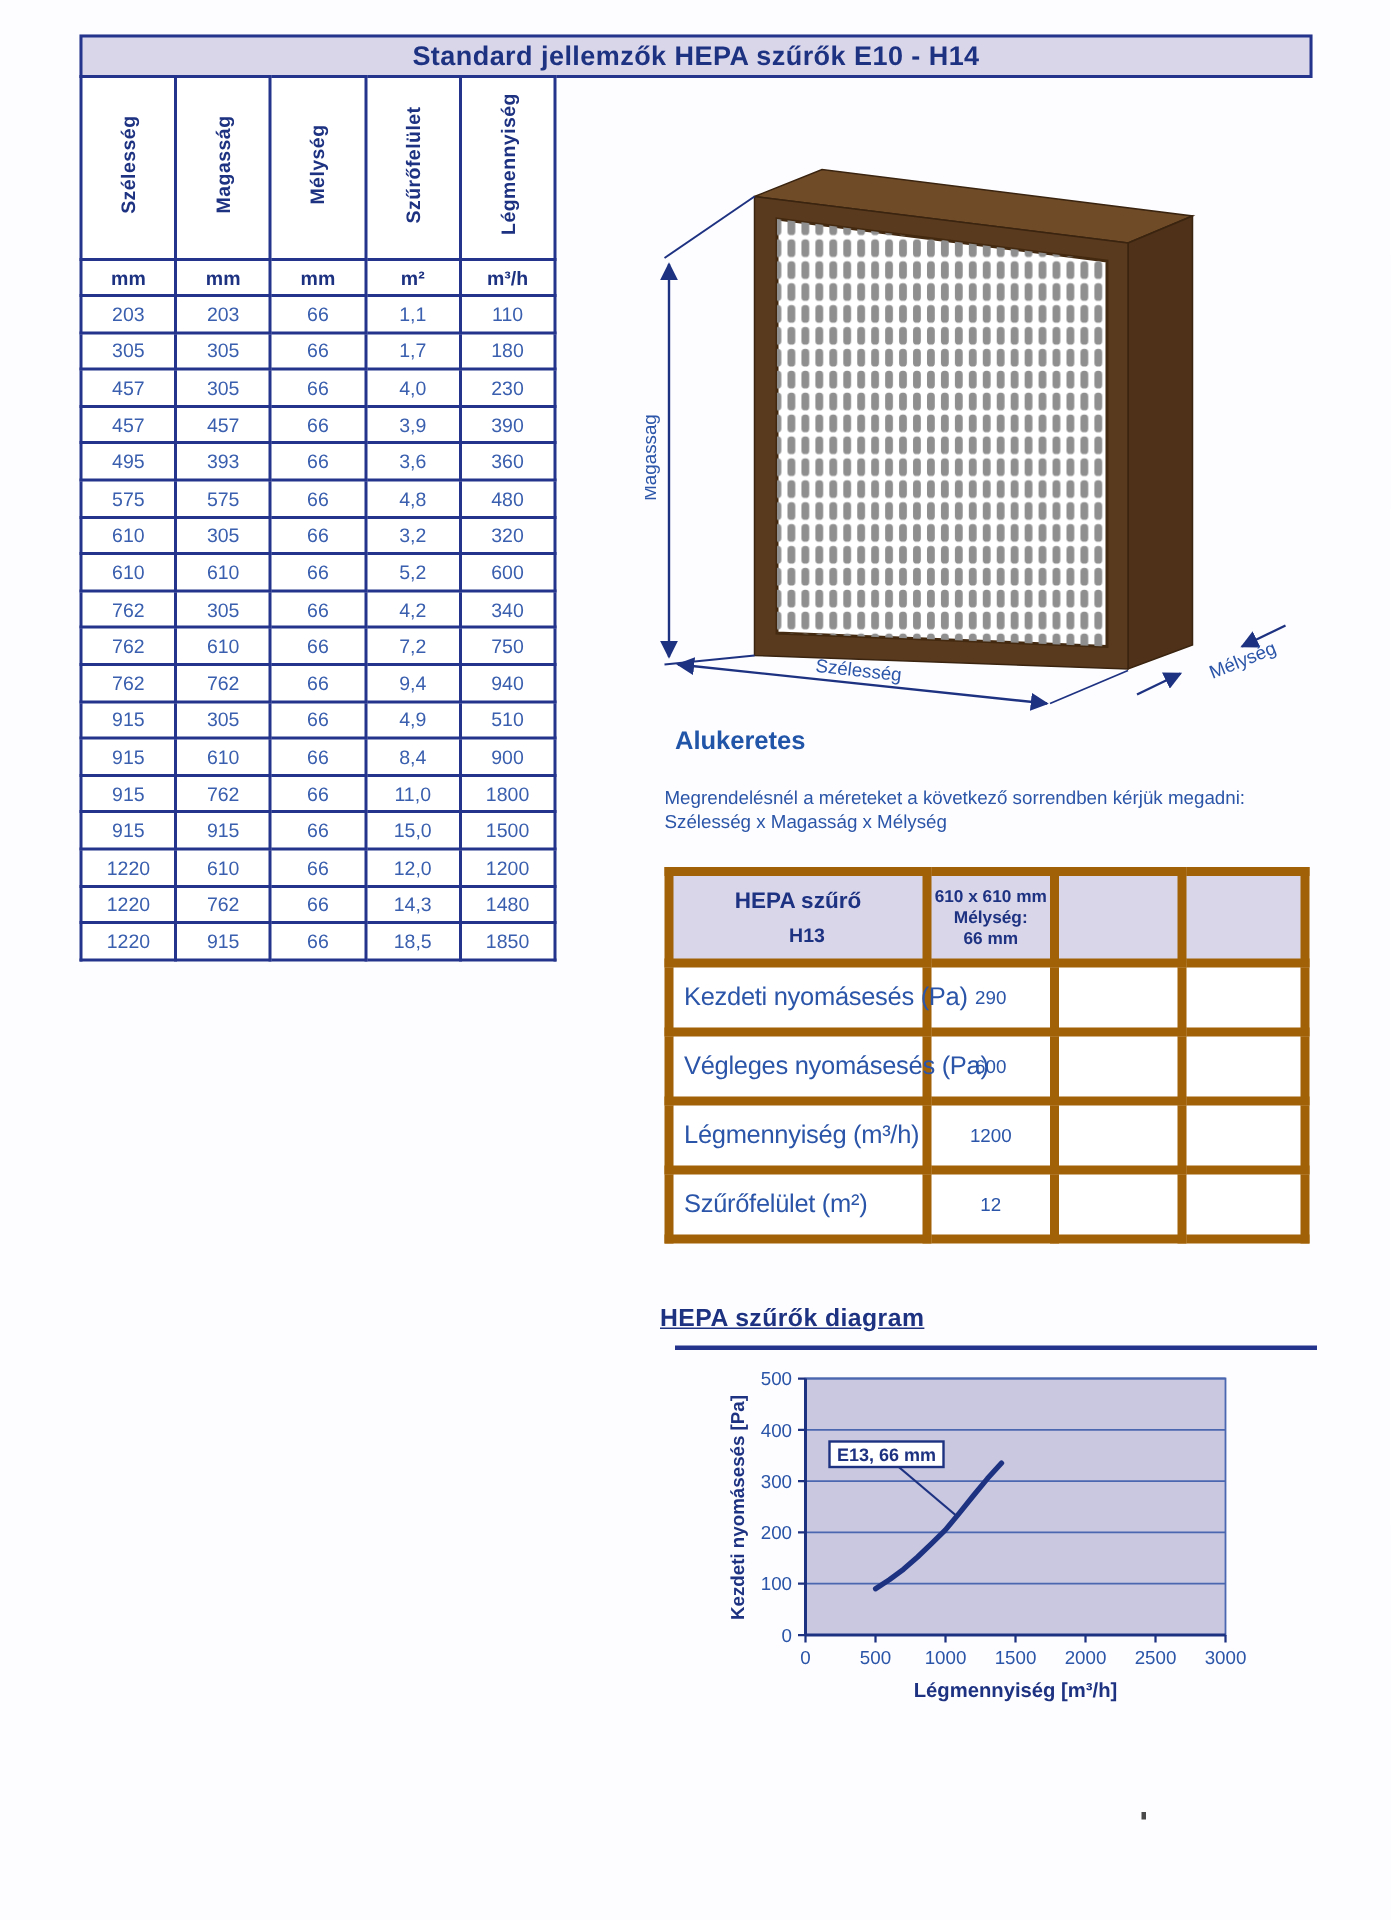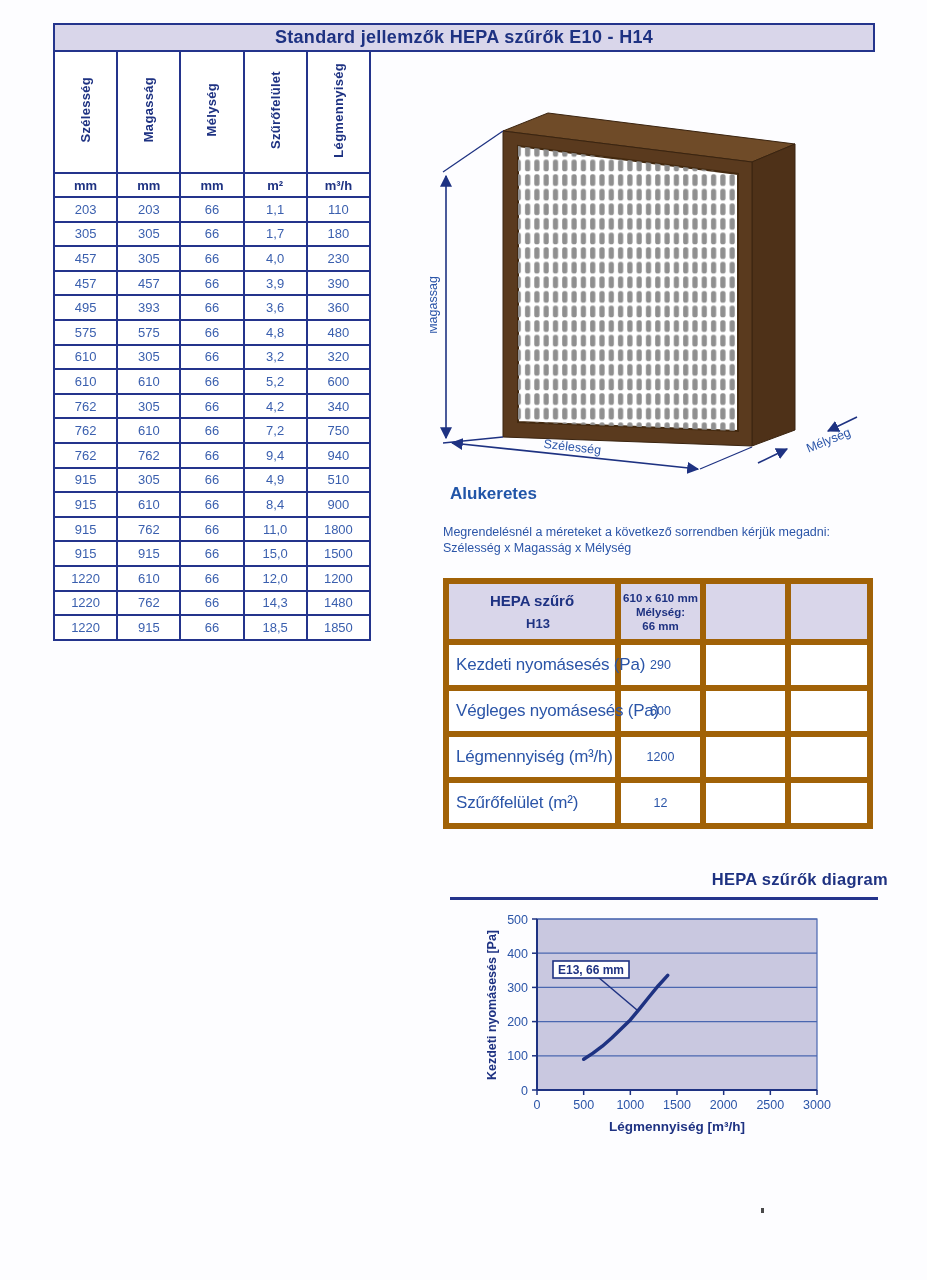--- a/index.html
+++ b/index.html
@@ -52,22 +52,22 @@
   table.spec-table th .t1 { display:block; font-size:15px; }
   table.spec-table th .t2 { display:block; font-size:13px; margin-top:7px;padding-left:12px; }
   table.spec-table th .s  { display:block; font-size:11.5px; line-height:14px; }
   table.spec-table td { height:40px; }
   table.spec-table td.lbl {
     font-size:17px; color:#2b55a8; padding-left:7px; letter-spacing:-0.2px; white-space:nowrap;
   }
   table.spec-table td.val { text-align:center; font-size:12.5px; color:#2b55a8; }
   
   .chart-title {
-    position:absolute; left:440px; top:870px; width:448px; text-align:right;
-    font-size:16.5px; font-weight:bold; color:#1e3282; letter-spacing:0.3px;
+    position:absolute; left:440px; top:870px; width:448px; text-align:left;
+    font-size:16.5px; font-weight:bold; color:#1e3282; letter-spacing:0.3px;text-decoration:underline;
   }
   .chart-underline { position:absolute; left:450px; top:897px; width:428px; height:3px; background:#24348c; }
   .chart-svg { position:absolute; left:440px; top:905px; }
   .chart-svg text { font-family:"Liberation Sans", sans-serif; }
   .illustration text { font-family:"Liberation Sans", sans-serif; }
   
   .speck { position:absolute; left:761px; top:1208px; width:3px; height:5px; background:#4a4a4a; }
 </style>
 </head>
 <body>

